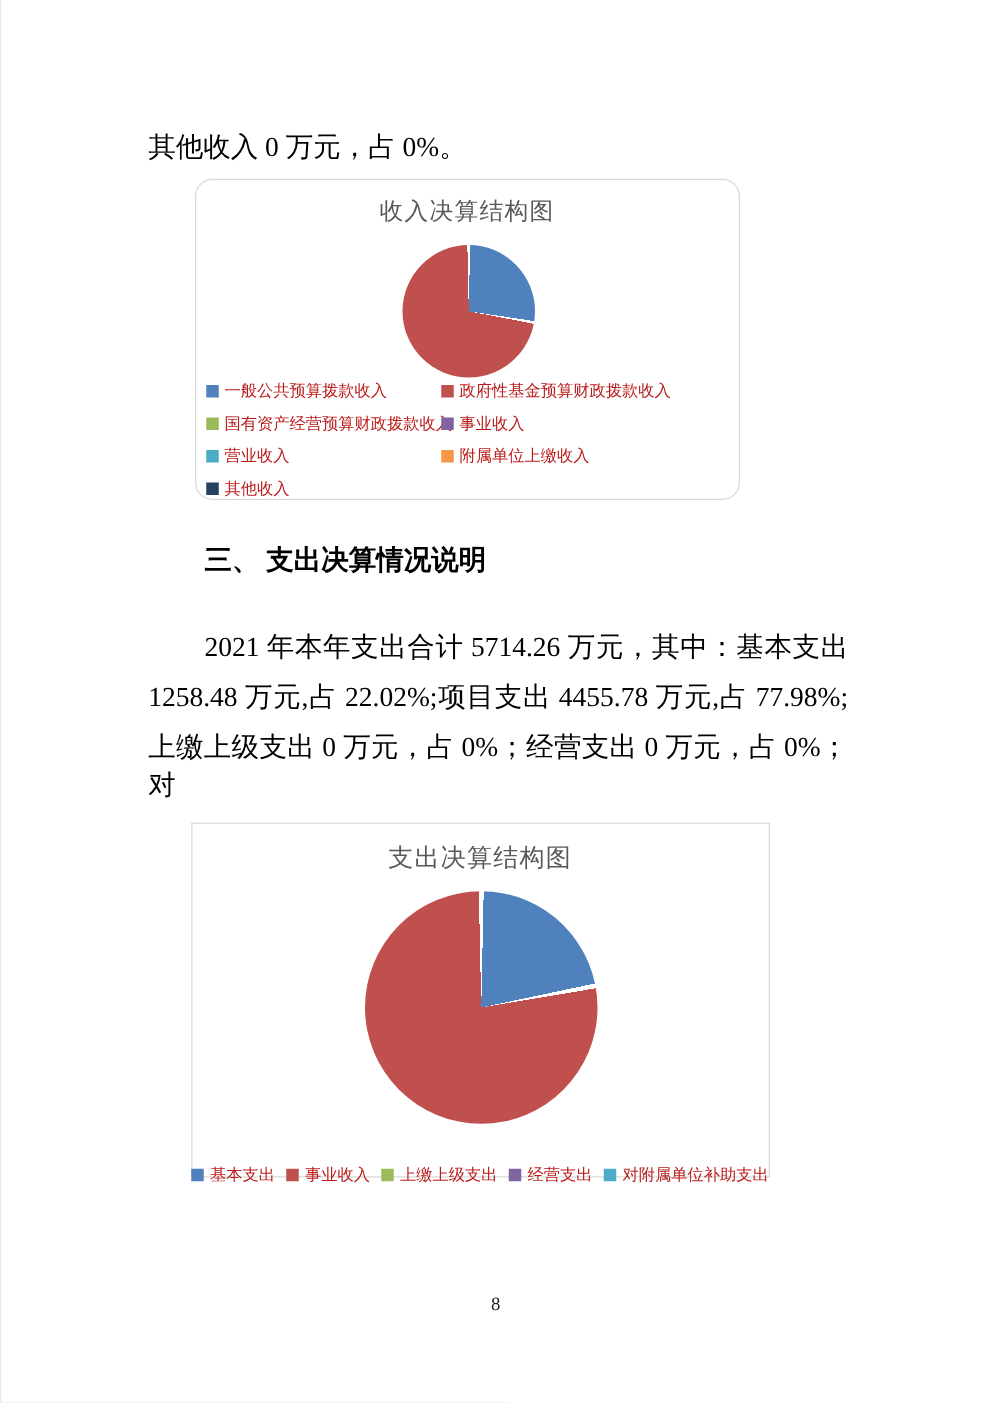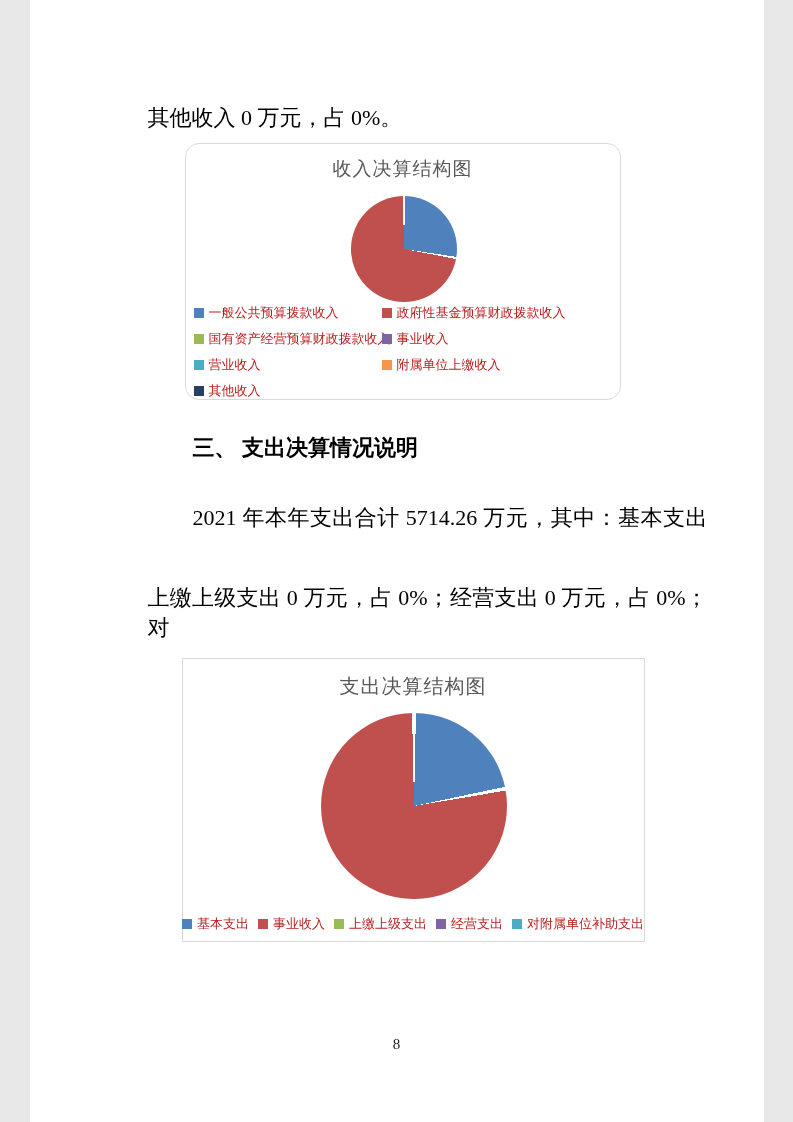--- a/index.html
+++ b/index.html
@@ -1,36 +1,36 @@
 <!DOCTYPE html>
 <html><head>
 <meta charset="utf-8">
 <style>
   html,body { margin:0; padding:0; background:#e8e8e8; }
   .page {
-    position:relative; width:734px; height:1122px; margin:0 auto;
+    position:relative; width:792px; height:1122px; margin:0 auto;
     background:#ffffff; overflow:hidden;
     font-family:"Liberation Serif","DejaVu Serif",serif; color:#000;
   }
   .body-text { position:absolute; font-size:22px; line-height:30px; white-space:pre; }
   .para-line { position:absolute; left:118px; width:560px; font-size:22px; line-height:30px; }
   .para-line.justify { text-align:justify; text-align-last:justify;margin-top:33px; }
   .para-line.indent { padding-left:45px; box-sizing:border-box; }
   .heading { position:absolute; left:163px; font-size:22px; font-weight:bold; white-space:pre; }
   .chart-box { position:absolute; background:#fff; border:1px solid #d9d9d9; }
   .chart-title { position:absolute; left:0; right:0; text-align:center;
                  color:#595959; letter-spacing:1px; }
   .pie { position:absolute; border-radius:50%; }
   .legend-item { display:inline-flex; align-items:center; white-space:nowrap; }
   .swatch { display:inline-block; width:10px; height:10px; margin-right:5px; flex:0 0 10px; }
   .legend-label { font-size:13px; color:#b91c1c; }
   .legend-grid { position:absolute; display:grid; grid-template-columns:186px auto;
                  row-gap:8px; column-gap:2px; }
   .legend-row { position:absolute; left:0; right:0; display:flex;
-                justify-content:center; gap:9px; }
+                justify-content:center; gap:9px;margin-top:16px; }
   .page-number { position:absolute; left:0; right:0; text-align:center; font-size:15px; color:#222; }
 </style>
 </head>
 <body>
 
 <div class="page">
 
   <div class="body-text" style="left:118px; top:103px;">其他收入 0 万元，占 0%。</div>
 
   <div class="chart-box" style="left:155px; top:143px; width:434px; height:255px;border-radius:14px;">
@@ -64,20 +64,21 @@
         <span class="legend-item">
           <span class="swatch" style="background: rgb(37, 64, 97);"></span>
           <span class="legend-label">其他收入</span>
         </span>
       </div>
   </div>
 
   <div class="heading" style="top:433px;">三、 支出决算情况说明</div>
 
   <div class="para-line justify indent" style="top:470px;">2021 年本年支出合计 5714.26 万元，其中：基本支出</div>
+  <div class="para-line justify" style="top:510px;">1258.48 万元,占 22.02%;项目支出 4455.78 万元,占 77.98%;</div>
   <div class="para-line justify" style="top:550px;">上缴上级支出 0 万元，占 0%；经营支出 0 万元，占 0%；对</div>
 
   <div class="chart-box" style="left:152px; top:658px; width:461px; height:282px;">
     <div class="chart-title" style="top:14px; font-size:20px;">支出决算结构图</div>
     <div class="pie" style="left: 138px; top: 54px; width: 186px; height: 186px; background: conic-gradient(rgb(255, 255, 255) 0deg, rgb(255, 255, 255) 1.2deg, rgb(79, 129, 189) 1.2deg, rgb(79, 129, 189) 78.072deg, rgb(255, 255, 255) 78.072deg, rgb(255, 255, 255) 79.272deg, rgb(255, 255, 255) 79.272deg, rgb(255, 255, 255) 80.472deg, rgb(192, 80, 77) 80.472deg, rgb(192, 80, 77) 358.8deg, rgb(255, 255, 255) 358.8deg, rgb(255, 255, 255) 360deg);"></div>
     <div class="legend-row" style="top:256px;">
         <span class="legend-item">
           <span class="swatch" style="background: rgb(79, 129, 189);"></span>
           <span class="legend-label">基本支出</span>
         </span>

